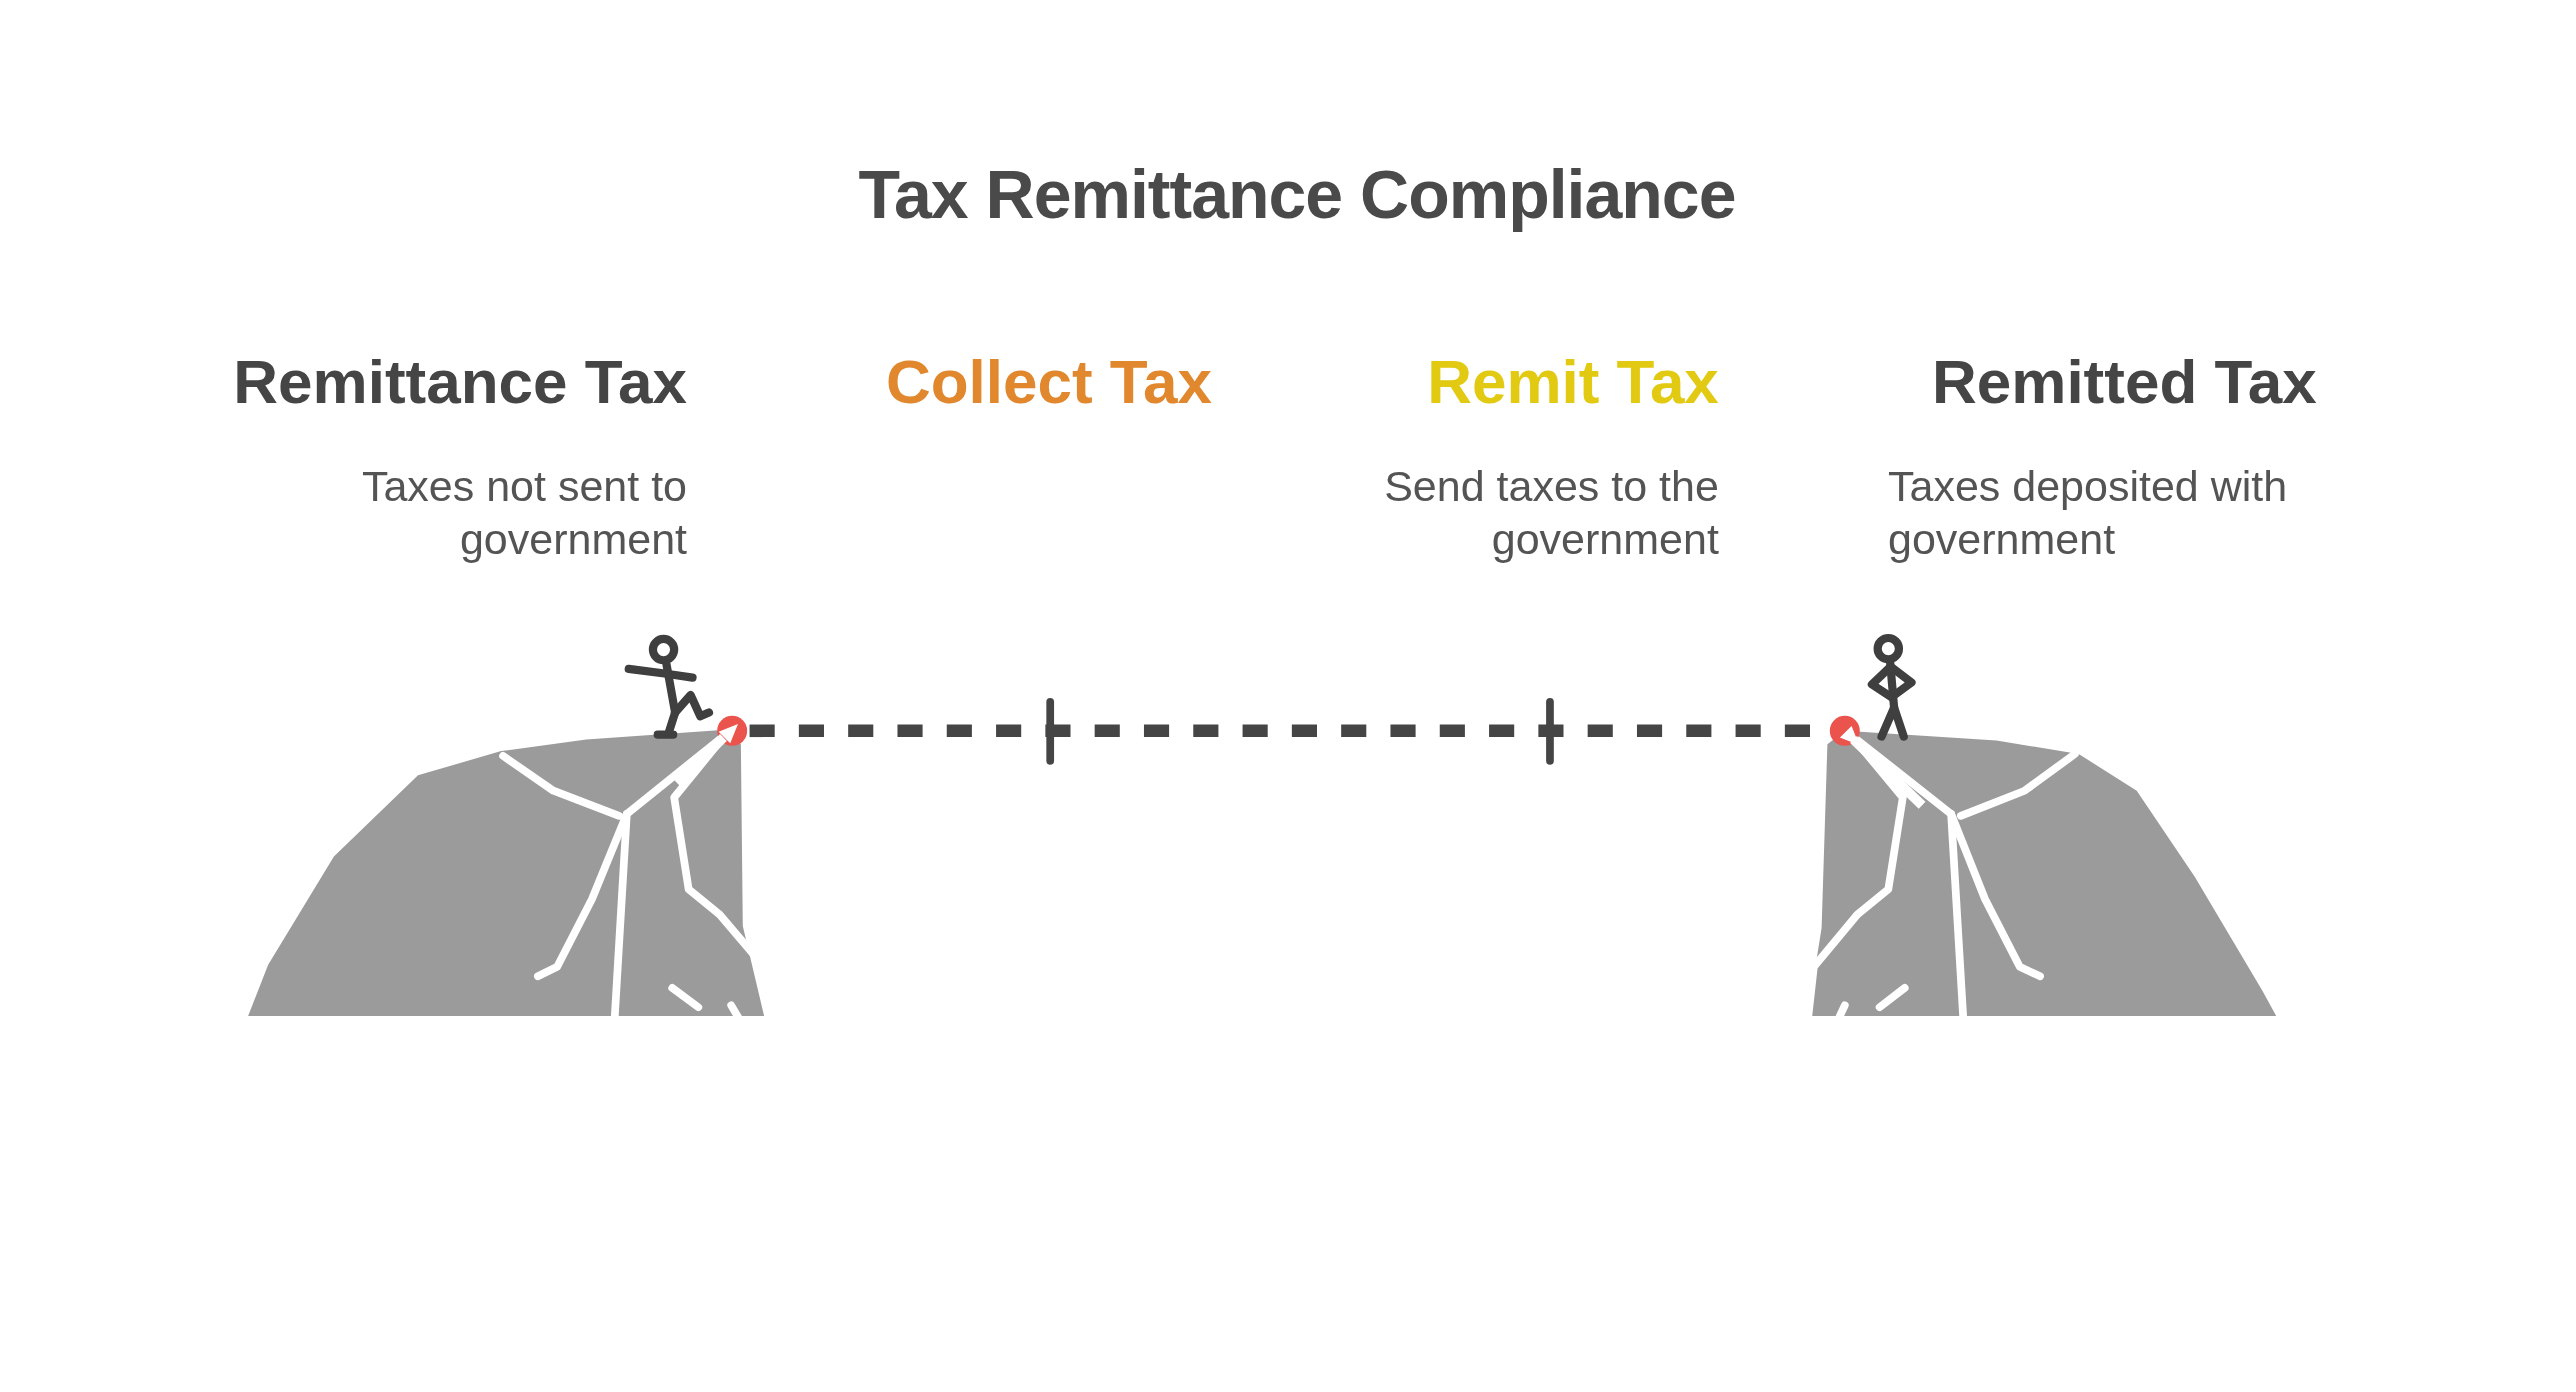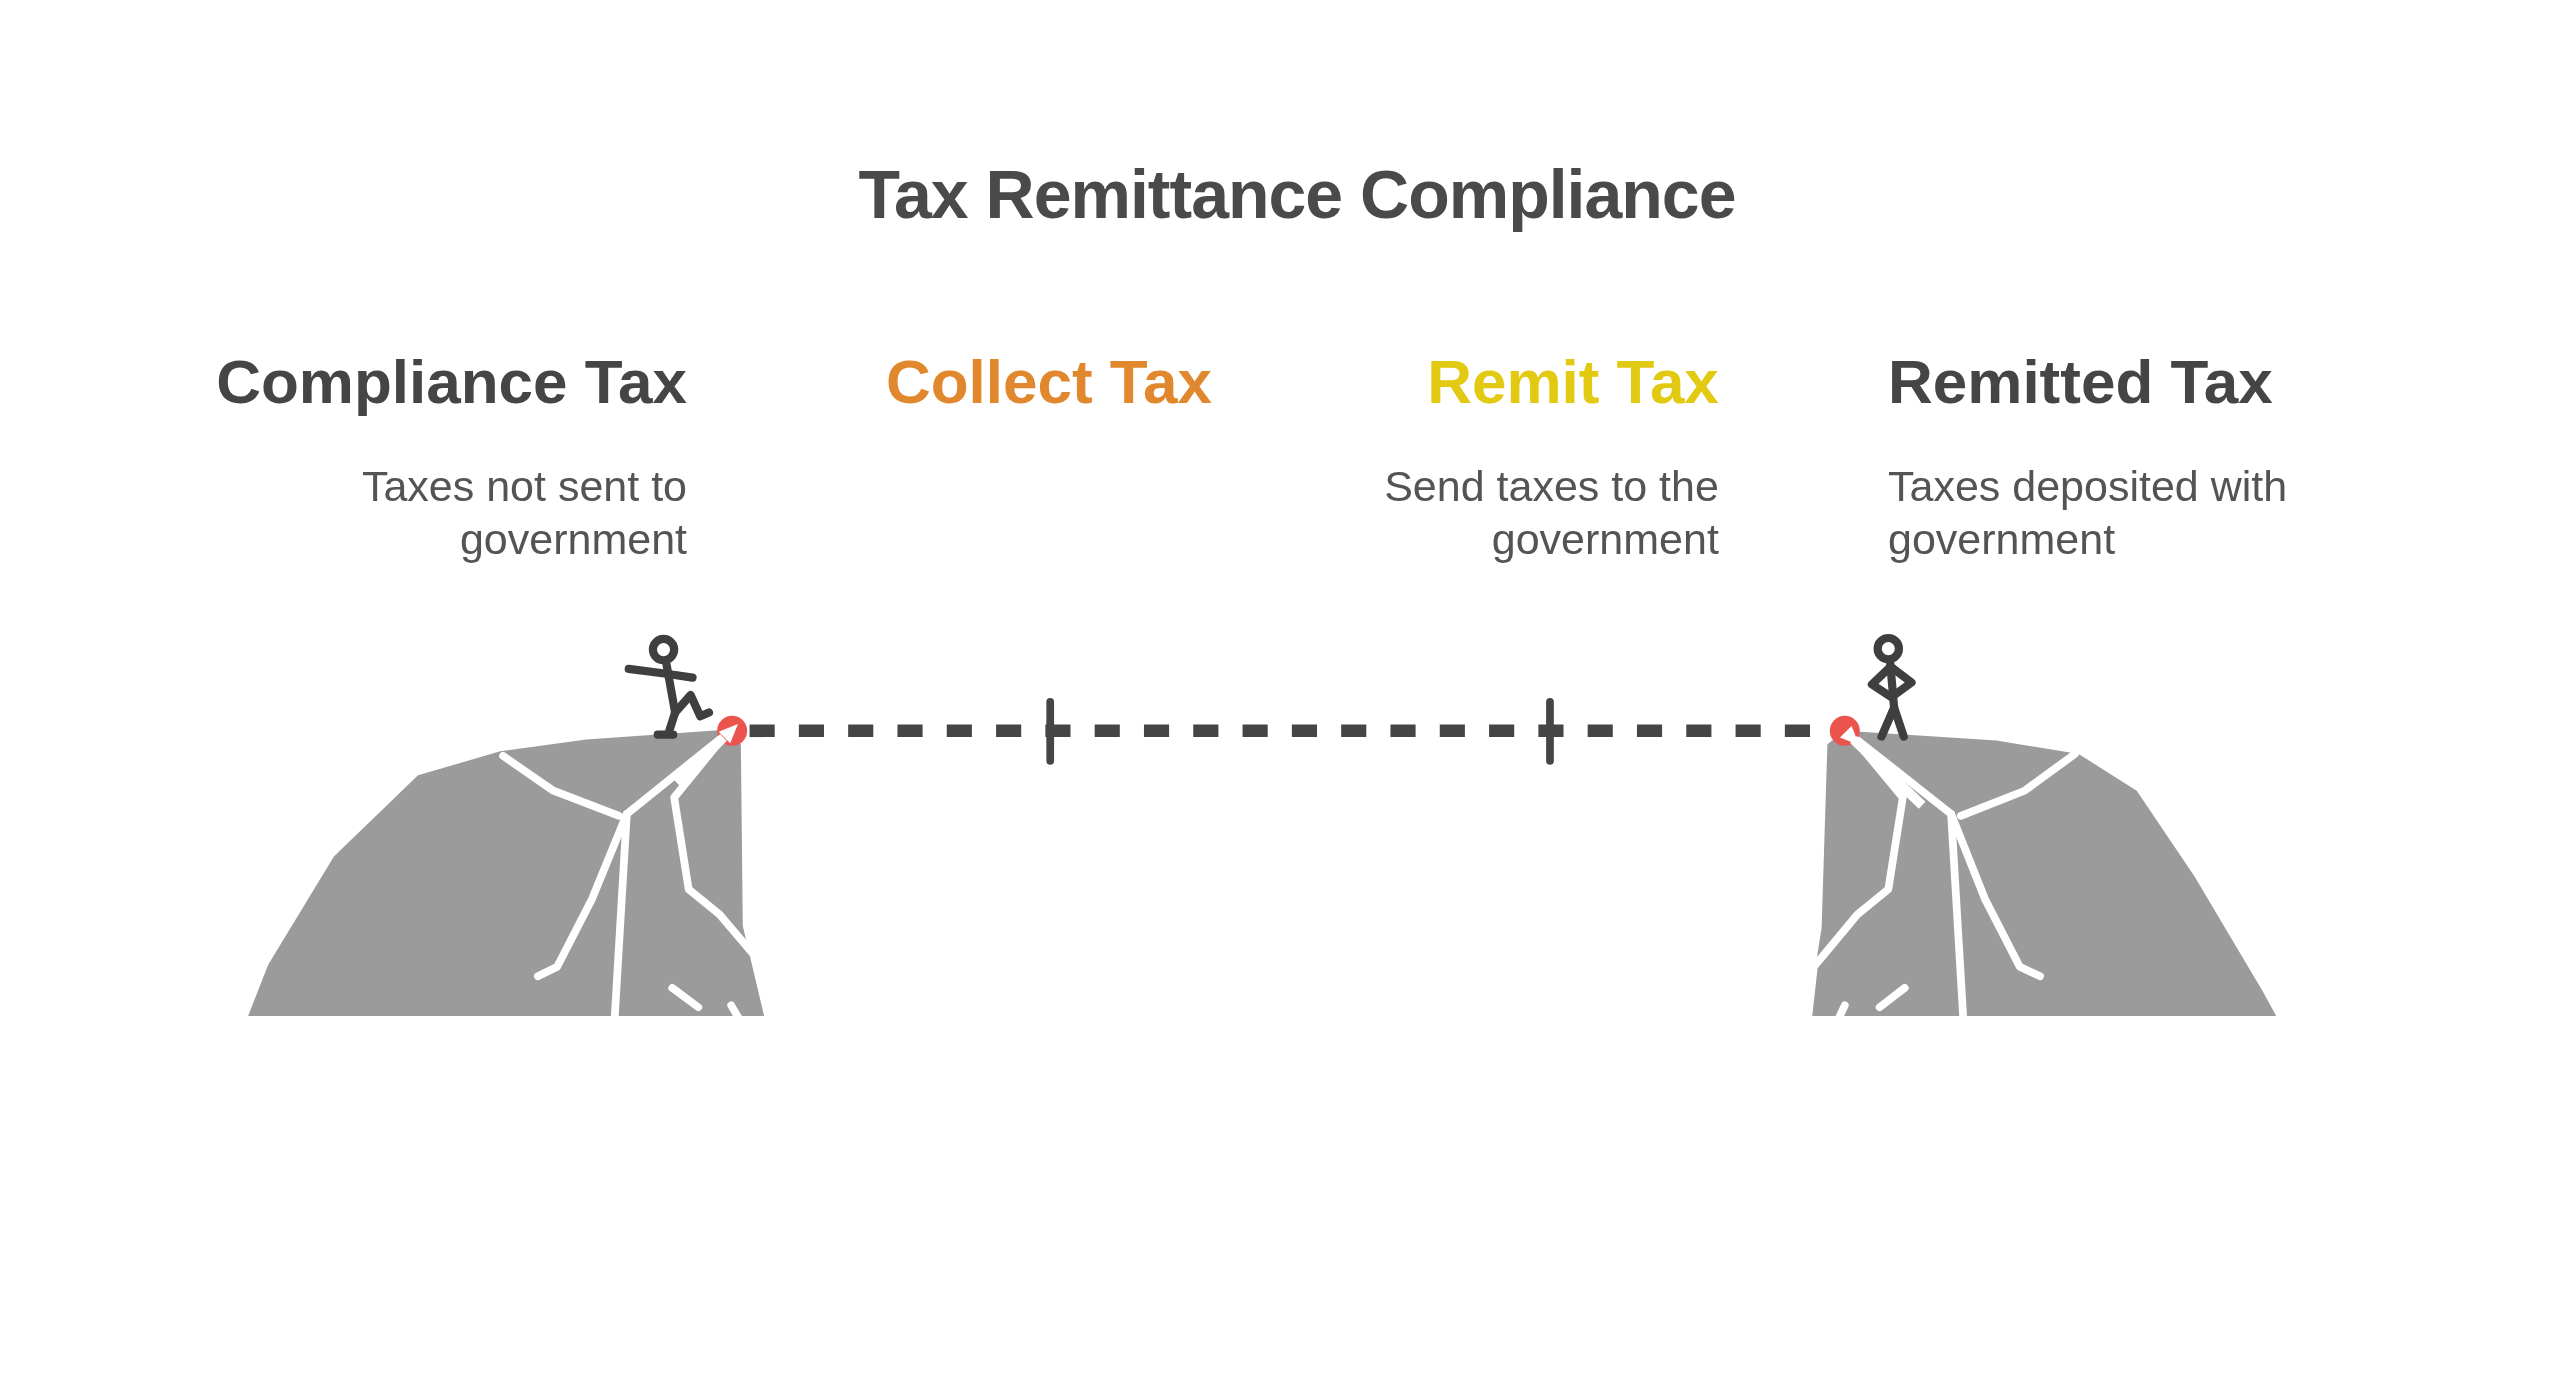--- a/index.html
+++ b/index.html
@@ -121,35 +121,35 @@
     <g>
       <circle cx="1908" cy="756" r="15.5" fill="#ea544d"></circle>
       <line x1="1917" y1="765" x2="1988" y2="833" stroke-width="10" fill="none" stroke="#ffffff"></line>
       <polygon points="1923,771 1915,751 1903,763" fill="#ffffff"></polygon>
     </g>
   </svg>
 
   <div class="title" style="color: rgb(74, 74, 74);">Tax Remittance Compliance</div>
 
   <div class="stage stage-1">
-    <div class="stage-label" style="color: rgb(69, 69, 69);">Compliance Tax</div>
+    <div class="stage-label" style="color: rgb(69, 69, 69);">Remittance Tax</div>
     <div class="stage-desc" style="color: rgb(84, 84, 84);">Taxes not sent to
 government</div>
   </div>
 
   <div class="stage stage-2">
     <div class="stage-label" style="color: rgb(225, 136, 46);">Collect Tax</div>
   </div>
 
   <div class="stage stage-3">
     <div class="stage-label" style="color: rgb(226, 202, 18);">Remit Tax</div>
     <div class="stage-desc" style="color: rgb(84, 84, 84); margin-left: 29px;">Send taxes to the
 government</div>
   </div>
 
   <div class="stage stage-4">
-    <div class="stage-label" style="color: rgb(69, 69, 69);">Remitted Tax</div>
+    <div class="stage-label" style="color: rgb(69, 69, 69); margin-left: 44px;">Remitted Tax</div>
     <div class="stage-desc" style="color: rgb(84, 84, 84);">Taxes deposited with
 government</div>
   </div>
 
 </div>
 
 
 </body></html>

